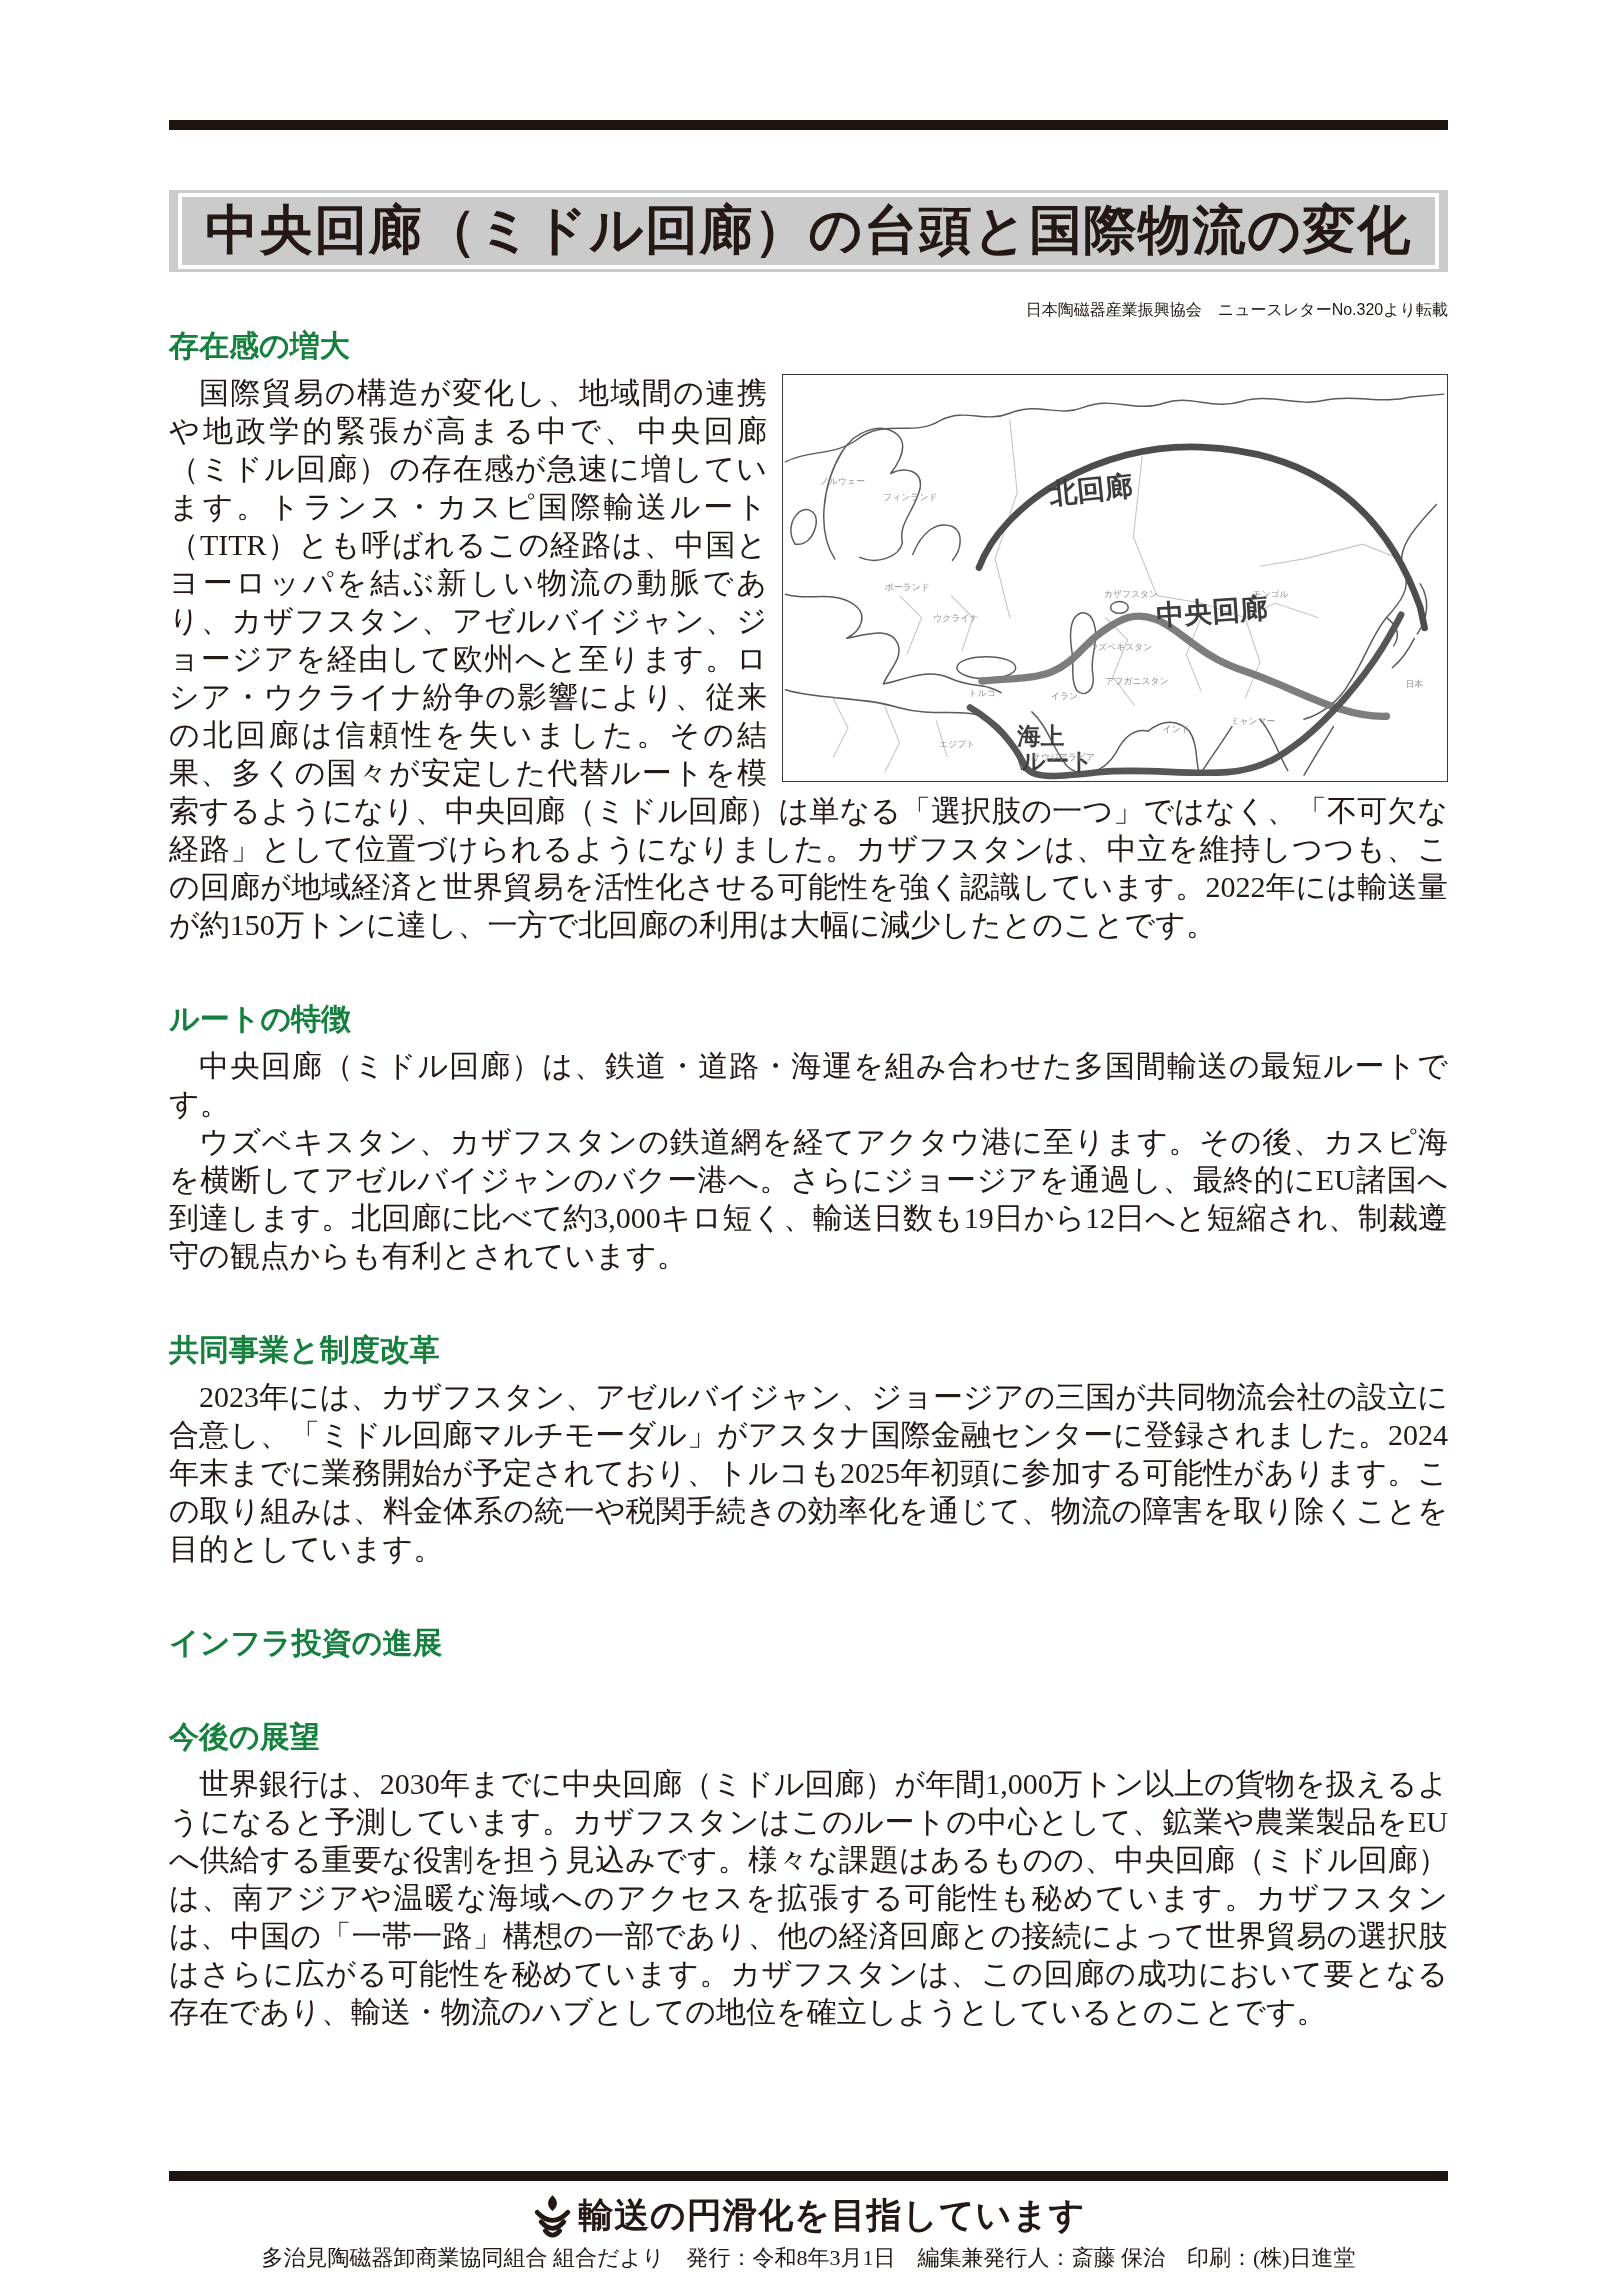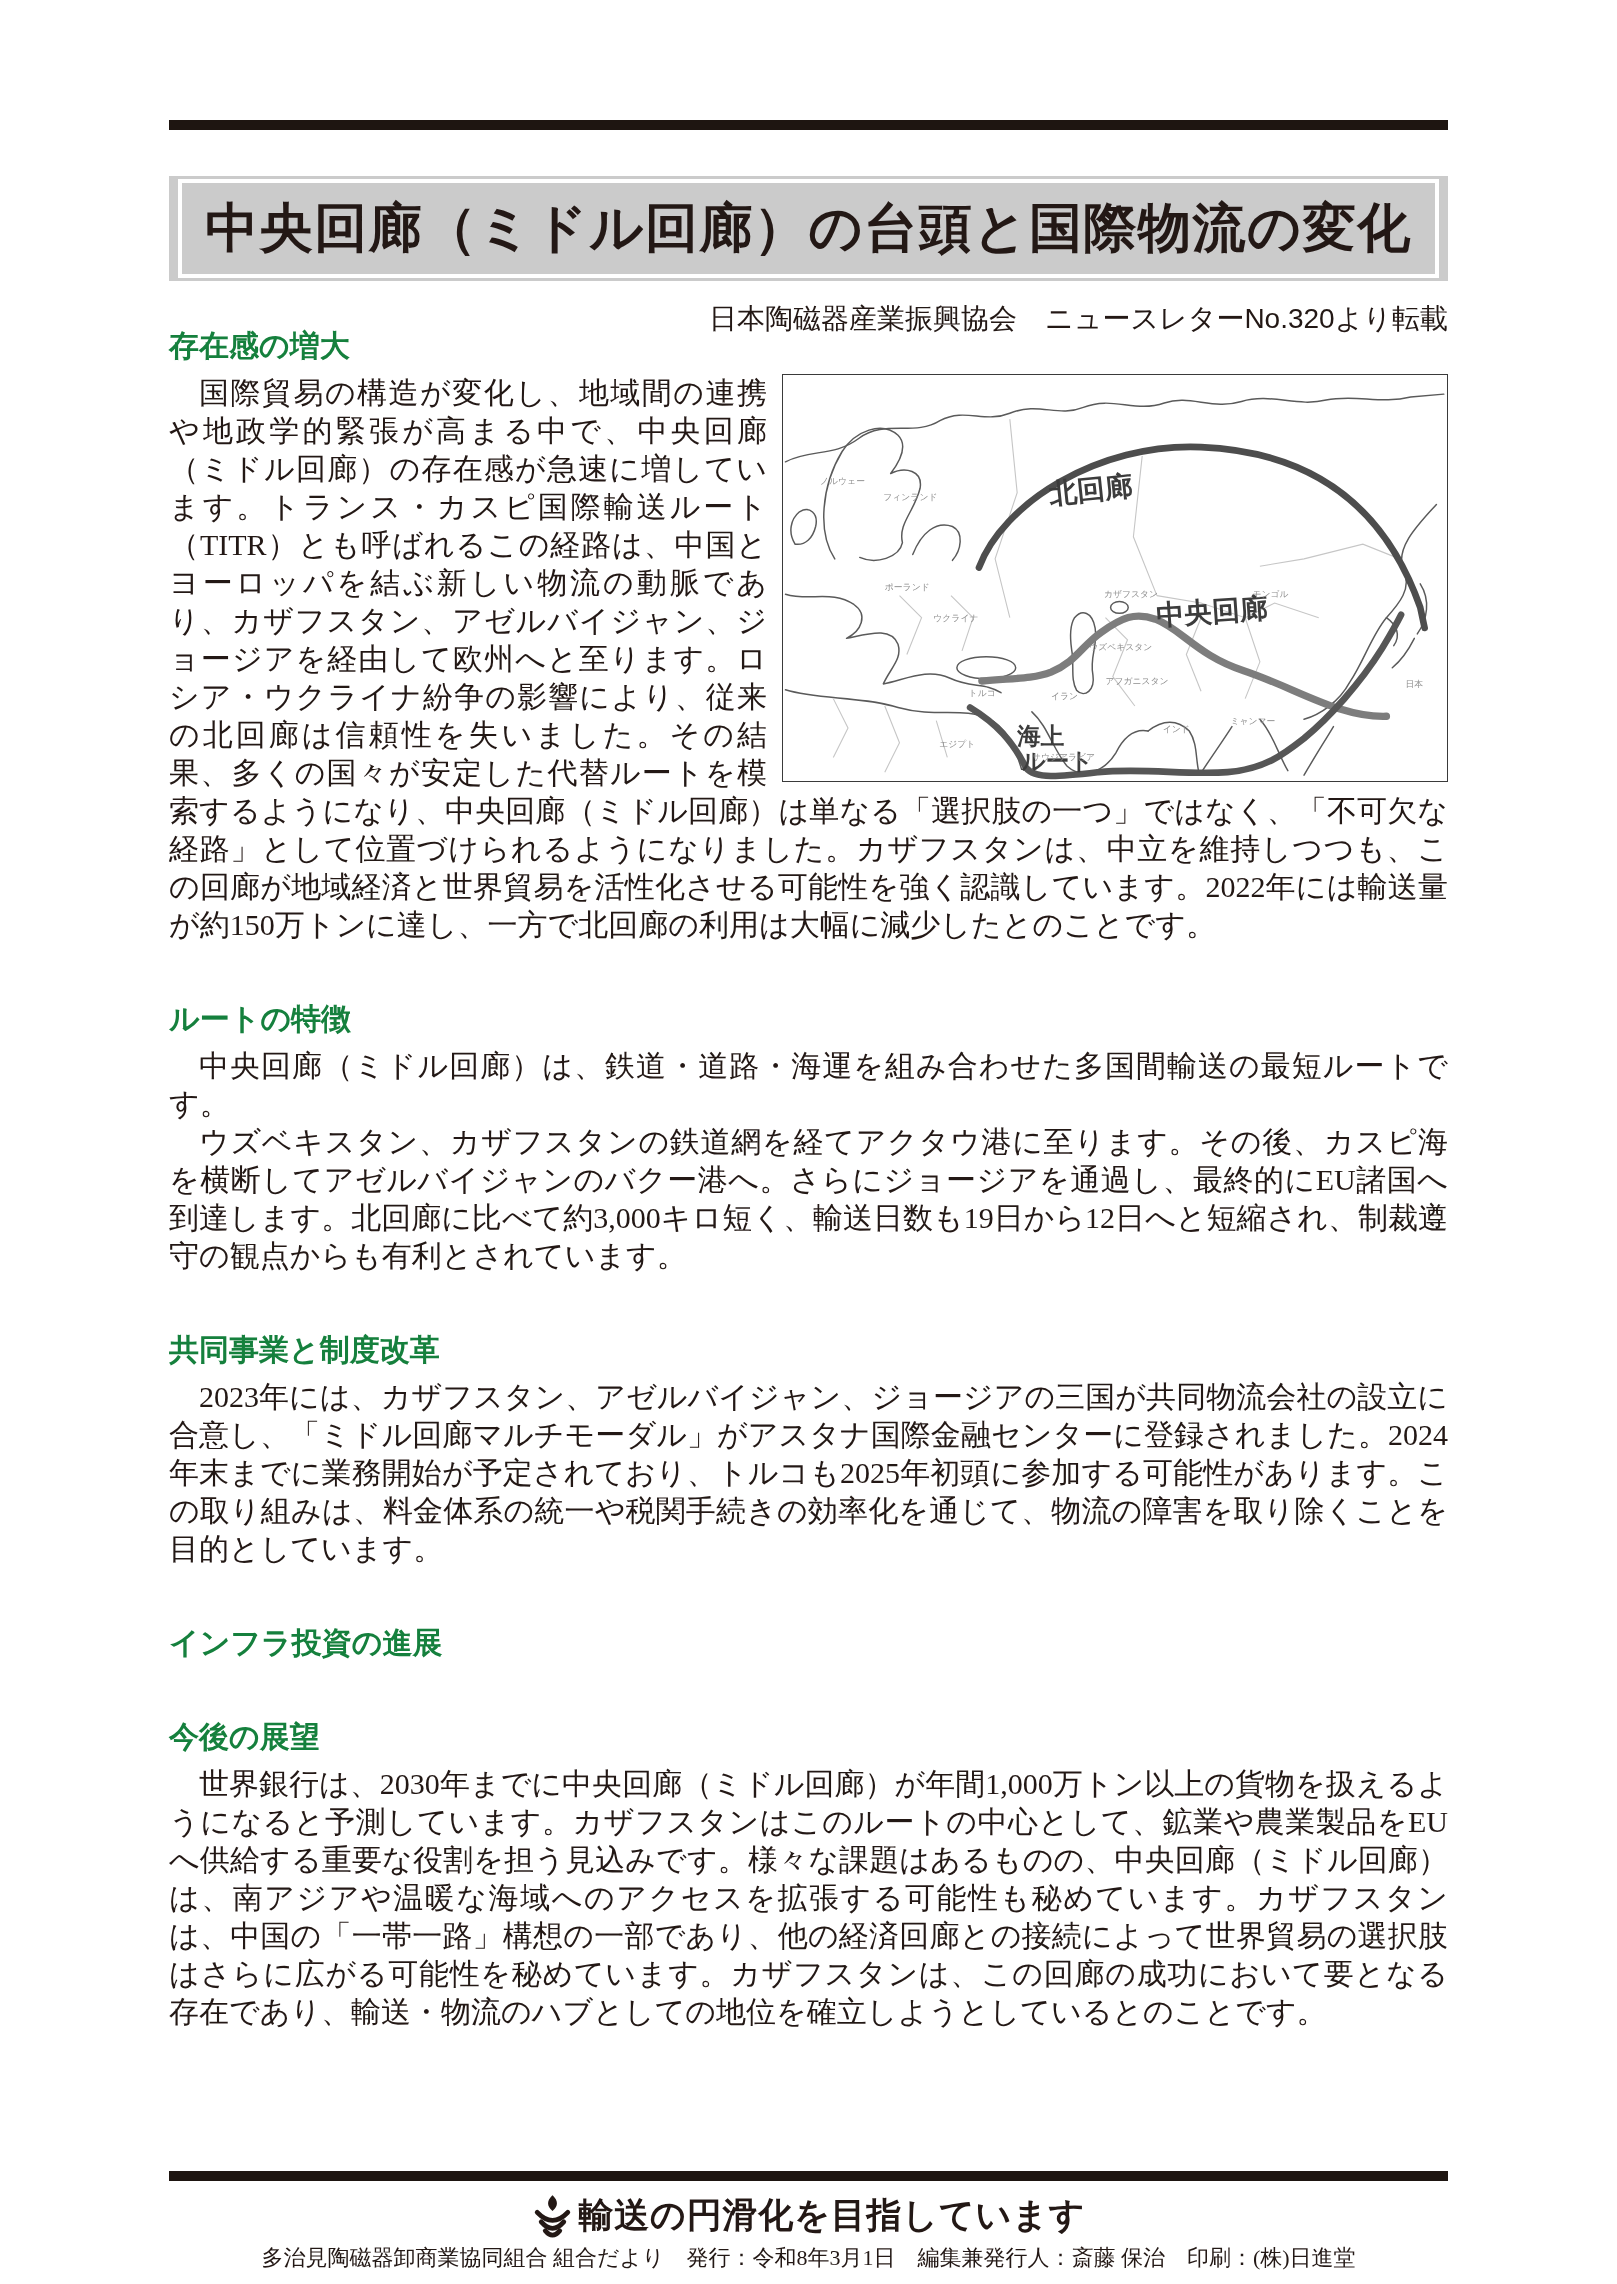--- a/index.html
+++ b/index.html
@@ -4,29 +4,29 @@
 <style>
   html,body{margin:0;padding:0;}
   body{width:1617px;height:2284px;background:#ffffff;position:relative;
        font-family:"Liberation Serif","DejaVu Serif",serif;color:#231815;}
   .page{position:absolute;inset:0;overflow:hidden;}
 
   .rule-bar{position:absolute;left:169px;width:1279px;height:9.8px;background:#1e1511;}
   .rule-bar.top{top:120px;}
   .rule-bar.bottom{top:2171px;}
 
-  .title-box-outer{position:absolute;left:169px;top:176px;width:1279px;height:105px;
+  .title-box-outer{position:absolute;left:169px;top:190px;width:1279px;height:82px;
        background:#cbcbcb;box-sizing:border-box;padding:3px 9px;}
   .title-box-inner{border:4.5px solid #ffffff;background:#cbcbcb;height:100%;box-sizing:border-box;
        display:flex;align-items:center;justify-content:center;}
   .doc-title{font-family:"Liberation Sans","DejaVu Sans",sans-serif;font-weight:bold;
        font-size:53px;letter-spacing:1.5px;white-space:nowrap;color:#231815;}
 
   .attribution{position:absolute;left:169px;top:300px;width:1279px;text-align:right;
-       font-family:"Liberation Sans","DejaVu Sans",sans-serif;font-size:28px;color:#231815;}
+       font-family:"Liberation Sans","DejaVu Sans",sans-serif;font-size:16px;color:#231815;}
 
   .content{position:absolute;left:169px;top:327px;width:1279px;}
   .content h2{font-family:"Liberation Sans","DejaVu Sans",sans-serif;font-weight:bold;
        font-size:30px;line-height:38px;margin:56px 0 9px 0;color:#15803d;}
   .content h2.first{margin-top:0;}
   .content p{font-size:30px;line-height:38px;margin:0;text-align:justify;
        text-indent:30px;color:#231815;}
 
   figure.map-figure{float:right;width:664px;height:406px;margin:0 0 4.5px 15px;
        border:1.5px solid #3a3a3a;background:#ffffff;padding:0;}

